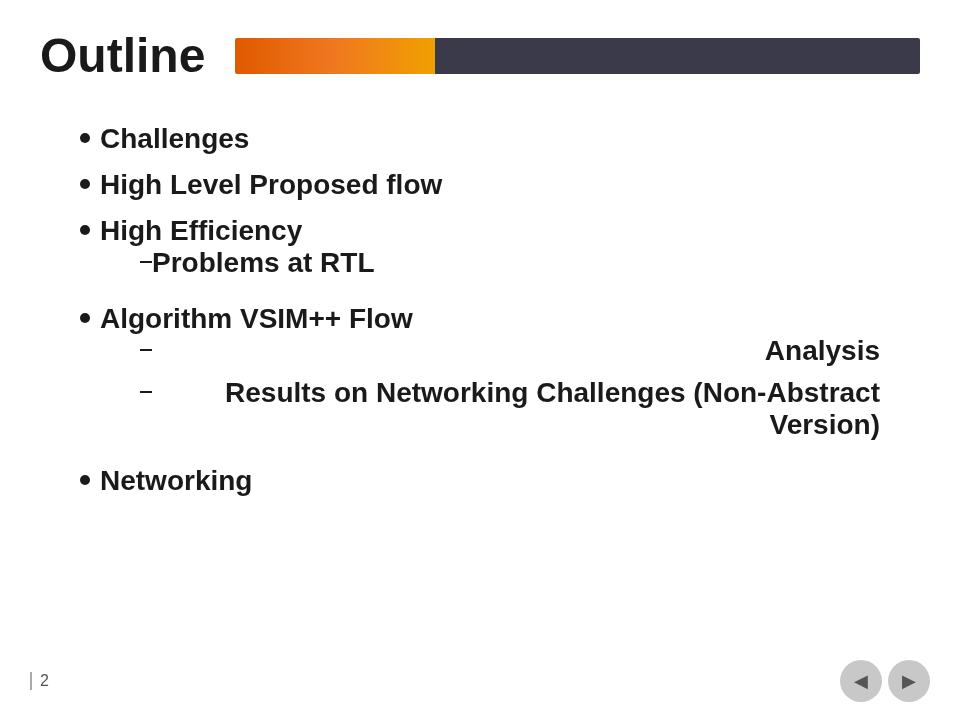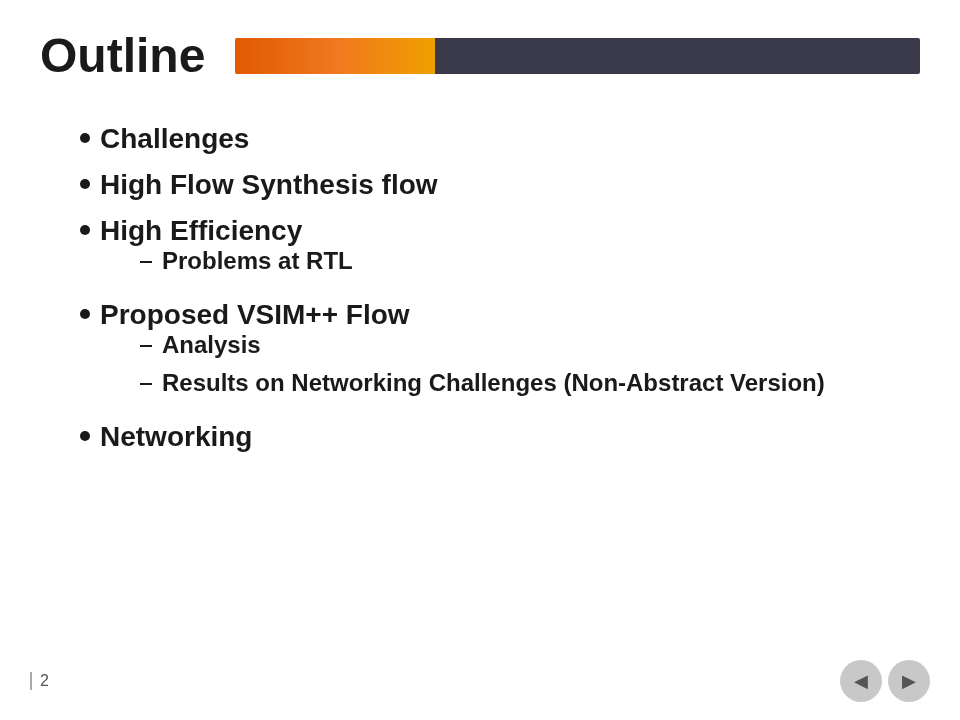--- a/index.html
+++ b/index.html
@@ -92,27 +92,28 @@
       flex-shrink: 0;
     }
 
     .sub-list {
       list-style: none;
       padding: 0;
       margin-left: 0;
     }
 
     .sub-list li {
-      font-size: 24px;
+      font-size: 28px;
       color: #1a1a1a;
       margin-bottom: 10px;
       display: flex;
       align-items: flex-start;
-      gap: 10px;
+      gap: 0;
       padding-left: 40px;
+      text-align: right;
     }
 
     .sub-bullet {
       display: inline-block;
       width: 12px;
       height: 2px;
       background: #1a1a1a;
       margin-top: 14px;
       flex-shrink: 0;
     }
@@ -181,34 +182,34 @@
   </div>
 
   <div class="content">
     <ul class="outline-list" id="outline-list">
     <li>
           <span class="bullet"></span>
           <span class="item-text">Challenges</span>
         </li>
         <li>
           <span class="bullet"></span>
-          <span class="item-text">High Flow Synthesis flow</span>
+          <span class="item-text">High Level Proposed flow</span>
         </li>
         <li>
           <span class="bullet"></span>
           <div><span class="item-text">High Efficiency</span><ul class="sub-list">
               <li>
                 <span class="sub-bullet"></span>
                 <span class="item-text">Problems at RTL</span>
               </li>
             </ul></div>
         </li>
         <li>
           <span class="bullet"></span>
-          <div><span class="item-text">Proposed VSIM++ Flow</span><ul class="sub-list">
+          <div><span class="item-text">Algorithm VSIM++ Flow</span><ul class="sub-list">
               <li>
                 <span class="sub-bullet"></span>
                 <span class="item-text">Analysis</span>
               </li>
               <li>
                 <span class="sub-bullet"></span>
                 <span class="item-text">Results on Networking Challenges (Non-Abstract Version)</span>
               </li>
             </ul></div>
         </li>

